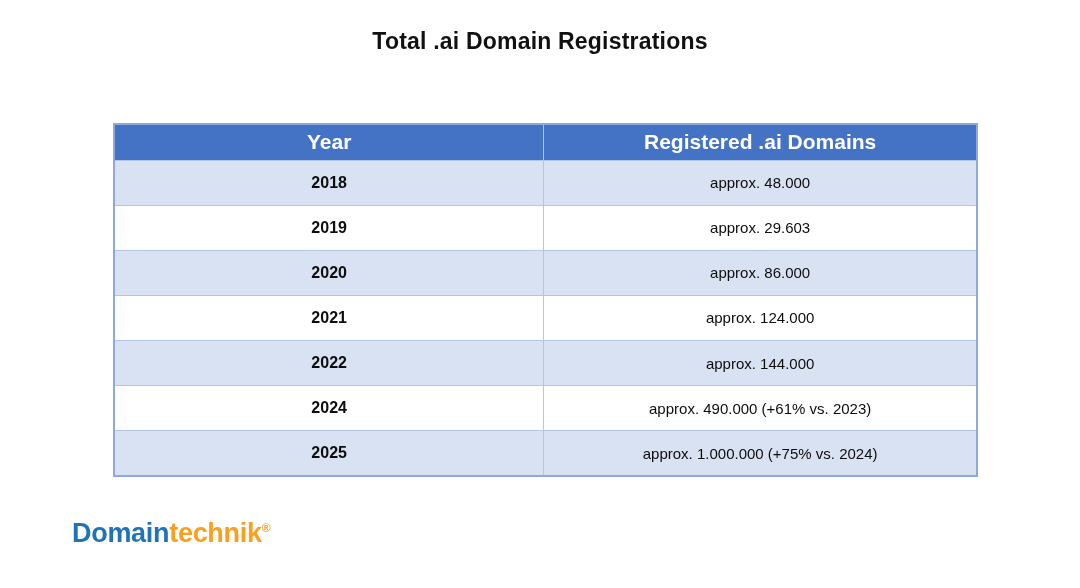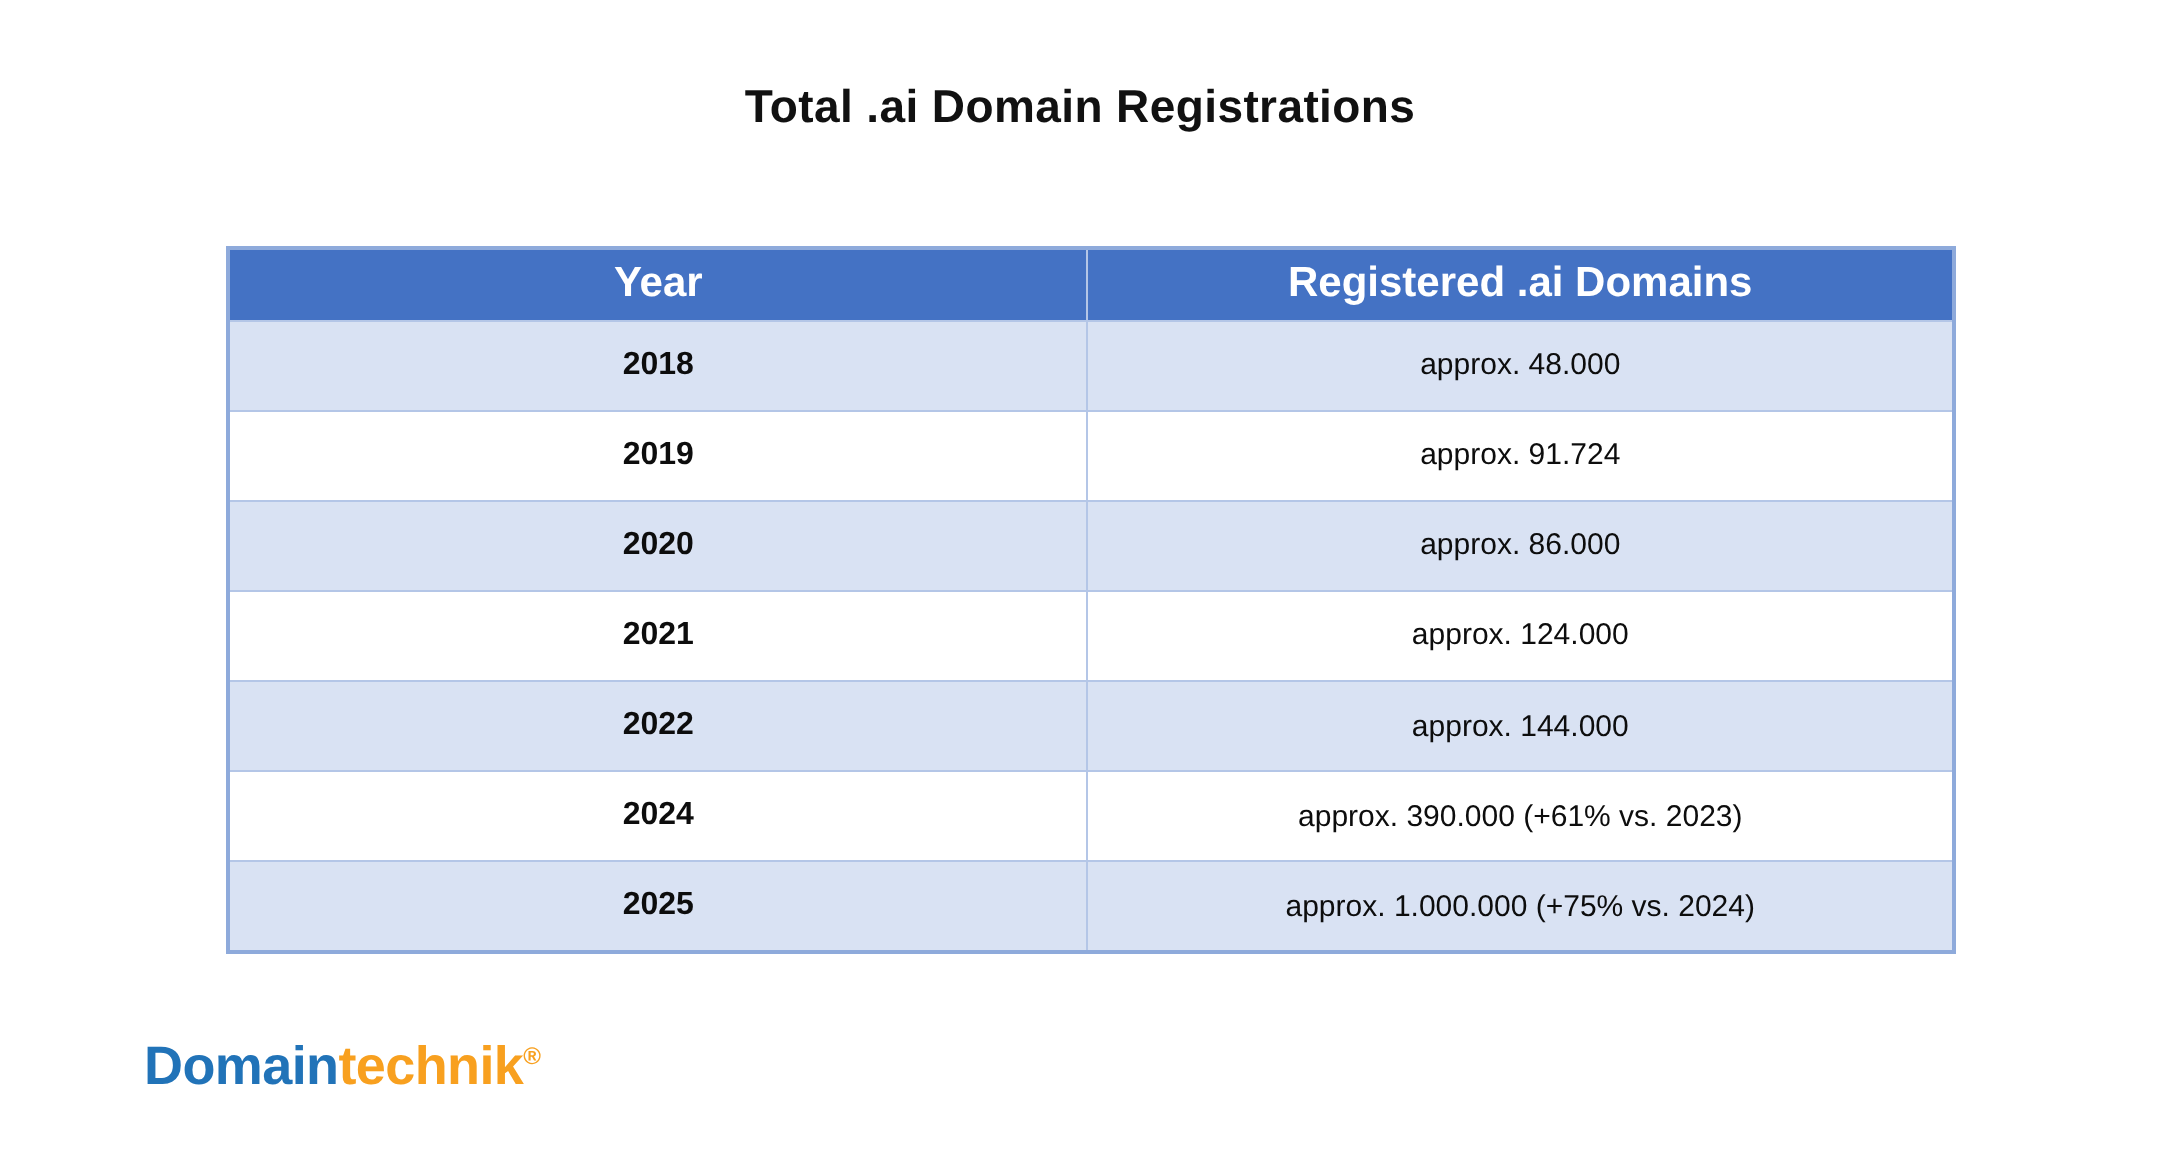--- a/index.html
+++ b/index.html
@@ -6,21 +6,21 @@
   .canvas {
     position: relative;
     width: 1080px;
     height: 588px;
     background: #ffffff;
     font-family: "Liberation Sans", sans-serif;
     overflow: hidden;
   }
   .title {
     position: absolute;
-    top: 40px;
+    top: 28px;
     left: 0;
     width: 100%;
     text-align: center;
     font-size: 23px;
     font-weight: bold;
     color: #111111;
     letter-spacing: 0.2px;
   }
   .table-wrap {
     position: absolute;
@@ -109,21 +109,21 @@
     <tr>
       <td class="year-cell">2018</td>
       <td class="value-cell">
         <span>approx. 48.000</span><span class="value-bold"></span>
       </td>
     </tr>
 
     <tr>
       <td class="year-cell">2019</td>
       <td class="value-cell">
-        <span>approx. 91.724</span><span class="value-bold"></span>
+        <span>approx. 29.603</span><span class="value-bold"></span>
       </td>
     </tr>
 
     <tr>
       <td class="year-cell">2020</td>
       <td class="value-cell">
         <span>approx. 86.000</span><span class="value-bold"></span>
       </td>
     </tr>
 
@@ -138,21 +138,21 @@
       <td class="year-cell">2022</td>
       <td class="value-cell">
         <span>approx. 144.000</span><span class="value-bold"></span>
       </td>
     </tr>
 
 
     <tr>
       <td class="year-cell">2024</td>
       <td class="value-cell">
-        <span>approx. 390.000 (+61% vs. 2023)</span><span class="value-bold"></span>
+        <span>approx. 490.000 (+61% vs. 2023)</span><span class="value-bold"></span>
       </td>
     </tr>
 
     <tr>
       <td class="year-cell">2025</td>
       <td class="value-cell">
         <span>approx. 1.000.000 (+75% vs. 2024)</span><span class="value-bold"></span>
       </td>
     </tr>
 

